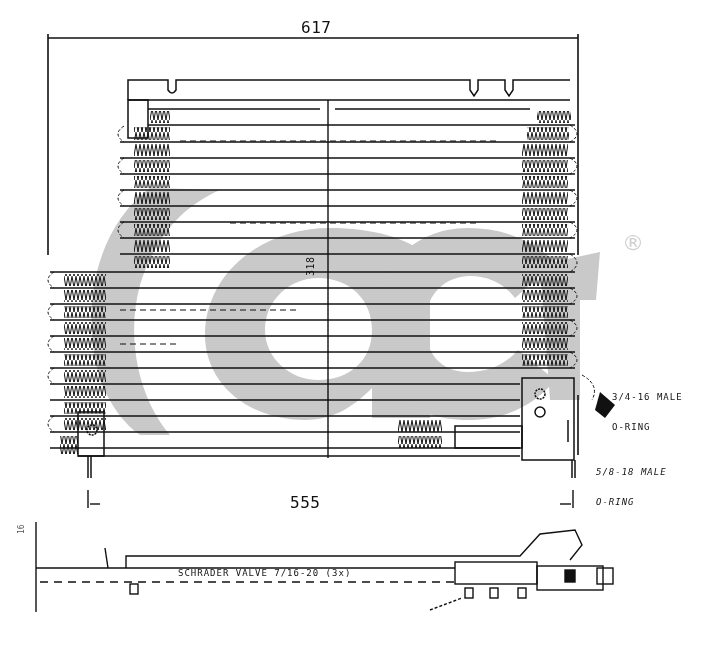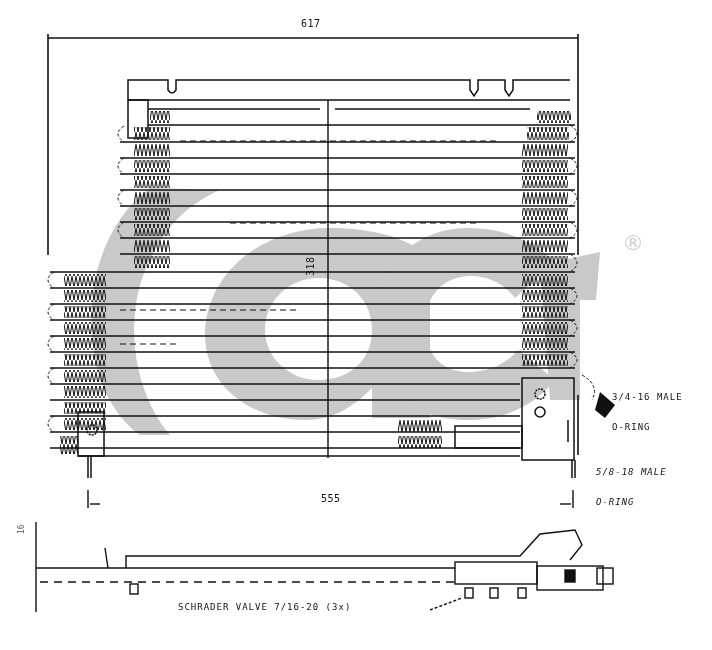--- a/index.html
+++ b/index.html
@@ -1,20 +1,20 @@
 <!DOCTYPE html>
 <html><head>
 <meta charset="utf-8">
 <style>
   html, body { margin: 0; padding: 0; background: #ffffff; }
   body { width: 712px; height: 650px; position: relative; overflow: hidden;
          font-family: "DejaVu Sans Mono", monospace; }
   #stage { position: absolute; left: 0; top: 0; width: 712px; height: 650px; }
   .lbl { position: absolute; font-family: "DejaVu Sans Mono", monospace; color: #111; white-space: pre; }
-  .dim { font-size: 10px; letter-spacing: 0.5px; }
+  .dim { font-size: 16px; letter-spacing: 0.5px; }
   .note { font-size: 9px; line-height: 10px; letter-spacing: 1px; }
   .reg { position: absolute; font-family: "DejaVu Sans", sans-serif; font-size: 22px; color: #cfcfcf; }
 </style>
 </head>
 <body>
 
 <div id="stage">
   <svg width="712" height="650" viewBox="0 0 712 650" xmlns="http://www.w3.org/2000/svg">
 
     <g fill="#c9c9c9">
@@ -185,27 +185,27 @@
       <rect x="597" y="568" width="16" height="16"></rect>
       <rect x="465" y="588" width="8" height="10"></rect>
         <rect x="490" y="588" width="8" height="10"></rect>
         <rect x="518" y="588" width="8" height="10"></rect>
       <line x1="430" y1="610" x2="462" y2="598" stroke-dasharray="3,2"></line>
     </g>
   </svg>
 
   
   <span class="lbl dim" style="left:301px; top:18px;">617</span>
-  <span class="lbl dim" style="left:321px; top:493px;">555</span>
+  <span class="lbl dim" style="left:290px; top:493px;">555</span>
   <span class="lbl dim" style="left:305px; top:276px; transform:rotate(-90deg); transform-origin:left top; font-size:10px;">318</span>
   <span class="lbl" style="left:17px; top:534px; transform:rotate(-90deg); transform-origin:left top; font-size:8px; color:#555;">16</span>
 
   
   <div class="lbl note" style="left:612px; top:372px;">
     <div>3/4-16 MALE</div>
     <div>O-RING</div>
   </div>
   <div class="lbl note" style="left:596px; top:447px;font-style:italic;">
     <div>5/8-18 MALE</div>
     <div>O-RING</div>
   </div>
-  <span class="lbl note" style="left:178px; top:602px;">SCHRADER VALVE 7/16-20 (3x)</span>
+  <span class="lbl note" style="left:178px; top:568px;">SCHRADER VALVE 7/16-20 (3x)</span>
 </div>
 
 </body></html>

